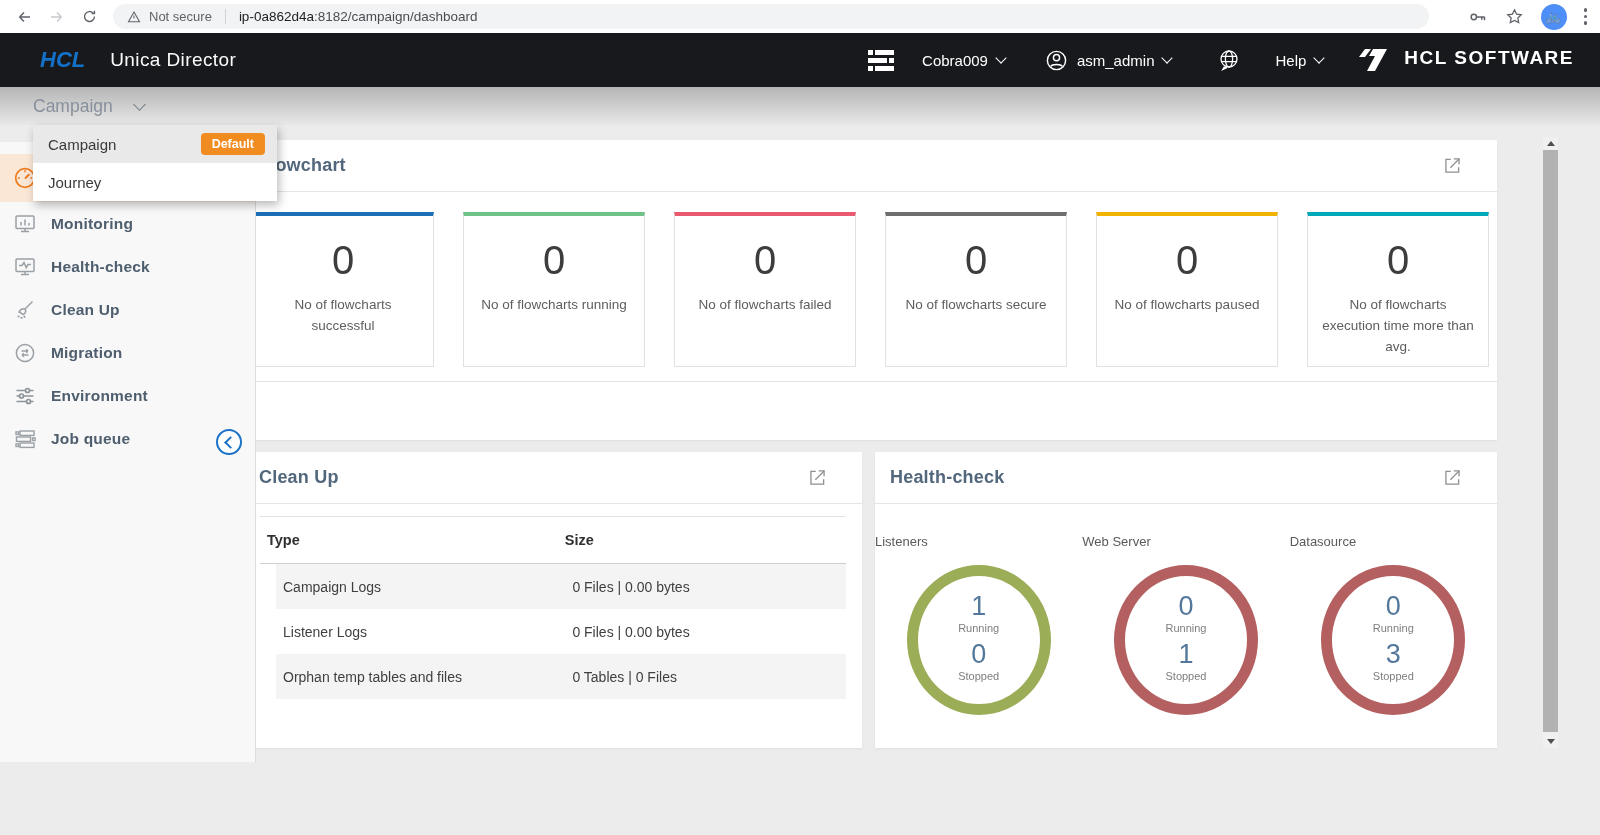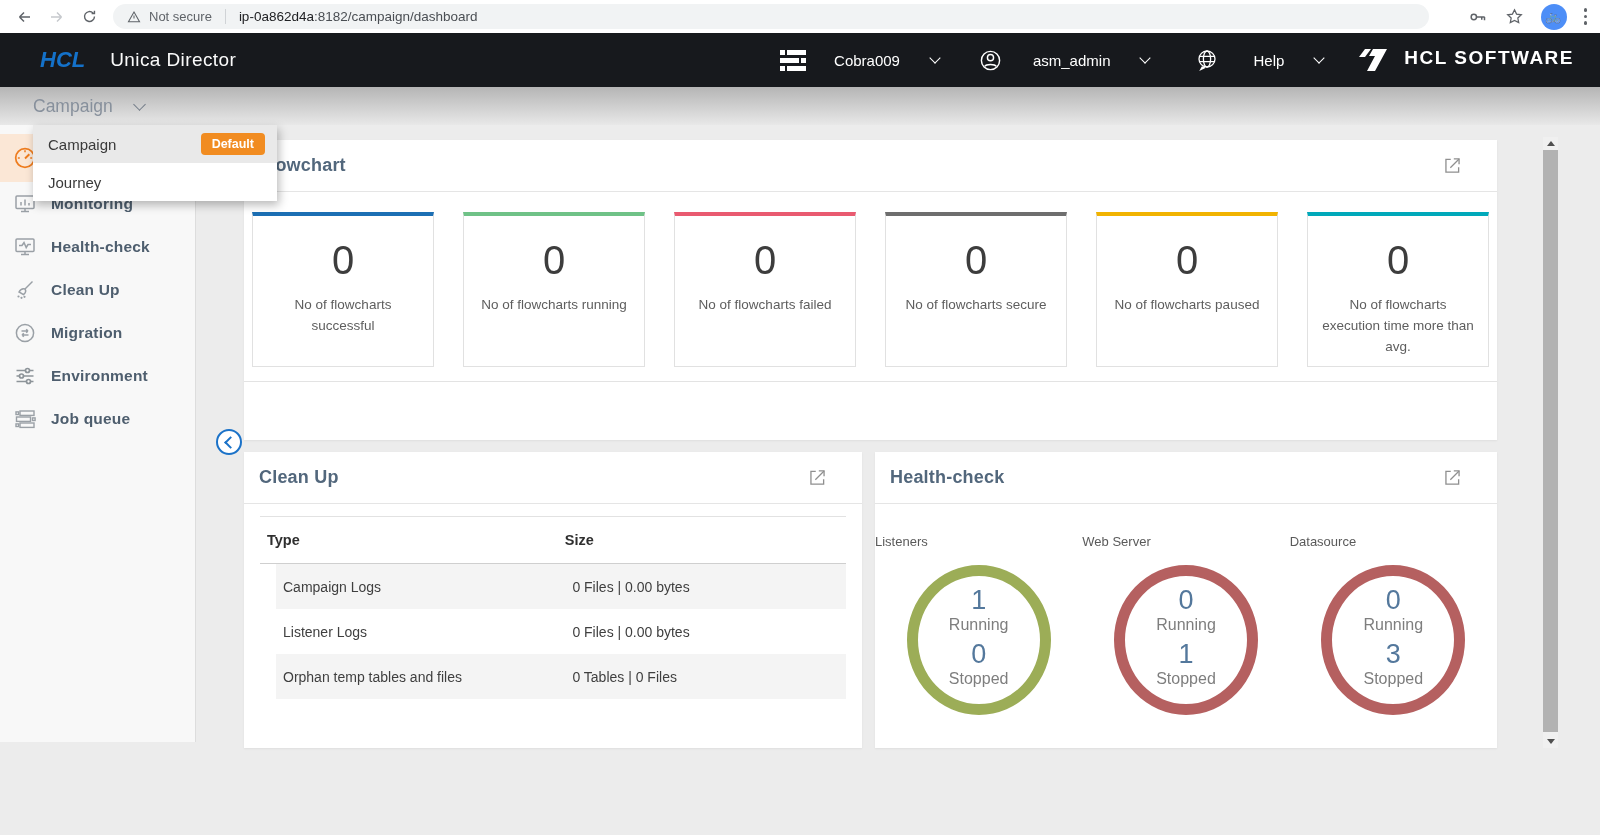--- a/index.html
+++ b/index.html
@@ -18,37 +18,37 @@
   .chrome-right{display:flex;align-items:center;gap:17px;margin-left:auto;padding-right:13px;}
   .avatar{width:26px;height:26px;border-radius:50%;background:#4d8ef7;display:flex;align-items:center;justify-content:center;font-size:13px;}
   .dots{display:flex;flex-direction:column;gap:3px;}
   .dots i{width:3.5px;height:3.5px;border-radius:50%;background:#5f6368;}
 
   
   .appbar{position:absolute;left:0;top:33px;width:1600px;height:54px;background:#17191d;display:flex;align-items:center;color:#fff;z-index:5;}
   .brand{font-style:italic;font-weight:bold;font-size:22px;color:#1471c9;margin-left:40px;}
   .app-title{font-size:19px;margin-left:25px;font-weight:400;letter-spacing:.4px;color:#fafafa;}
   .appbar-right{margin-left:auto;display:flex;align-items:center;padding-right:26px;}
-  .ab-item{display:flex;align-items:center;font-size:15px;color:#fff;cursor:pointer;gap:22px;}
+  .ab-item{display:flex;align-items:center;font-size:15px;color:#fff;cursor:pointer;}
   .chev{width:7px;height:7px;border-left:1.6px solid currentColor;border-bottom:1.6px solid currentColor;transform:rotate(-45deg);display:inline-block;margin-left:9px;position:relative;top:-2px;}
   .brand-right{display:flex;align-items:flex-start;gap:13px;font-size:19px;font-weight:bold;letter-spacing:1.5px;color:#fff;}
 
   
   .toolbar{position:absolute;left:0;top:87px;width:1600px;height:38px;background:linear-gradient(#b5b5b5,#e8e8e8);display:flex;align-items:center;z-index:4;}
   .product{margin-left:33px;font-size:17.5px;color:#87909c;display:flex;align-items:center;cursor:pointer;}
   .product .chev{color:#737c88;margin-left:22px;width:8px;height:8px;}
 
   
   .dropdown{position:absolute;left:33px;top:125px;width:244px;background:#fff;box-shadow:2px 4px 9px rgba(0,0,0,.28);z-index:50;}
   .dd-item{height:38px;display:flex;align-items:center;padding:0 12px 0 15px;font-size:15px;color:#3a3a3a;cursor:pointer;}
   .dd-item.selected{background:#e9e9e9;}
   .dd-badge{margin-left:auto;color:#fff;font-size:12.5px;font-weight:bold;border-radius:4px;padding:4px 11px;}
 
   
-  .sidebar{position:absolute;left:0;top:122px;width:196px;height:620px;background:#f8f8f8;border-right:1px solid #ddd;box-sizing:border-box;padding-top:12px;z-index:3;text-align:center;}
+  .sidebar{position:absolute;left:0;top:142px;width:256px;height:620px;background:#f8f8f8;border-right:1px solid #ddd;box-sizing:border-box;padding-top:12px;z-index:3;text-align:center;}
   .nav-item{height:43px;display:flex;align-items:center;padding-left:12px;cursor:pointer;}
   .nav-item.active{height:48px;background:#fbe7d6;}
   .nav-icon{width:26px;height:26px;display:flex;align-items:center;justify-content:center;}
   .nav-label{margin-left:13px;font-size:15.5px;font-weight:600;color:#4e5e6e;letter-spacing:.2px;}
   .collapse-btn{position:absolute;left:216px;top:429px;width:26px;height:26px;border-radius:50%;background:#fff;border:2px solid #1b72c8;box-sizing:border-box;display:flex;align-items:center;justify-content:center;z-index:30;cursor:pointer;}
   .chev-left{width:7px;height:7px;border-left:2px solid #1b72c8;border-bottom:2px solid #1b72c8;transform:rotate(45deg);margin-left:2px;}
 
   
   .panel{position:absolute;background:#fff;box-shadow:0 1px 2px rgba(0,0,0,.06);}
   .panel-header{height:52px;display:flex;align-items:center;justify-content:space-between;padding:0 34px 0 15px;border-bottom:1px solid #e5e5e5;box-sizing:border-box;}
@@ -69,21 +69,21 @@
   .cu-row.alt{background:#f4f4f4;}
   .cell-type{width:52%;padding-left:7px;box-sizing:border-box;}
   .cell-size{width:48%;}
 
   #health-panel{left:875px;top:452px;width:622px;height:296px;}
   .gauges{display:flex;}
   .gauge{flex:1;text-align:left;}
   .gauge-name{font-size:13px;color:#5a5a5a;margin-top:30px;}
   .gauge-circle{width:144px;height:150px;border-radius:50%;border:11px solid #999;margin:16px auto 0;box-sizing:border-box;display:flex;flex-direction:column;align-items:center;justify-content:center;}
   .g-num{font-size:27px;color:#54789c;line-height:1.05;}
-  .g-sub{font-size:16px;color:#7e7e7e;margin-top:2px;margin-bottom:6px;}
+  .g-sub{font-size:11px;color:#7e7e7e;margin-top:2px;margin-bottom:6px;}
 
   
   .scrollbar{position:absolute;left:1543px;top:137px;width:15px;height:611px;background:#f0f0f0;z-index:6;}
   .sb-arrow{position:absolute;left:0;width:15px;height:13px;display:flex;align-items:center;justify-content:center;}
   .sb-up{top:0;}.sb-down{bottom:0;}
   .tri-up{width:0;height:0;border-left:4px solid transparent;border-right:4px solid transparent;border-bottom:5px solid #4f4f4f;}
   .tri-down{width:0;height:0;border-left:4px solid transparent;border-right:4px solid transparent;border-top:5px solid #4f4f4f;}
   .sb-thumb{position:absolute;left:0;top:13px;width:15px;height:582px;background:#b2b2b2;}
 </style>
 </head>

